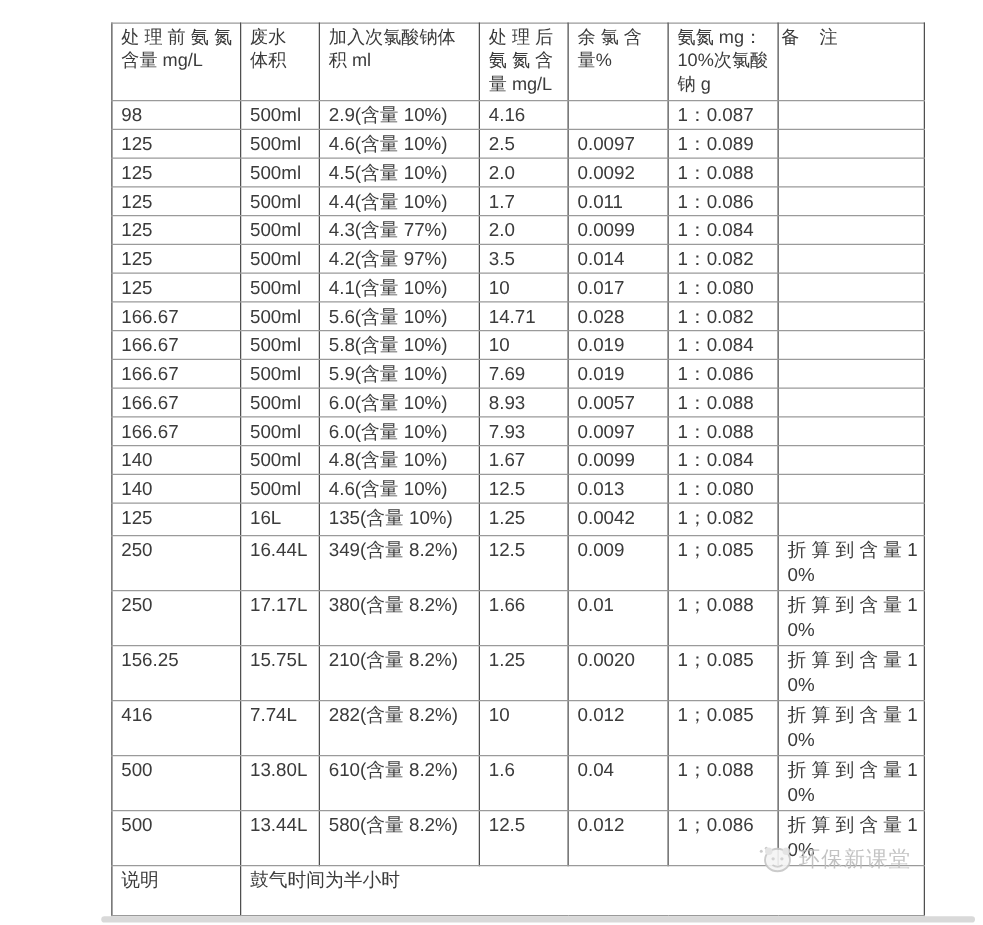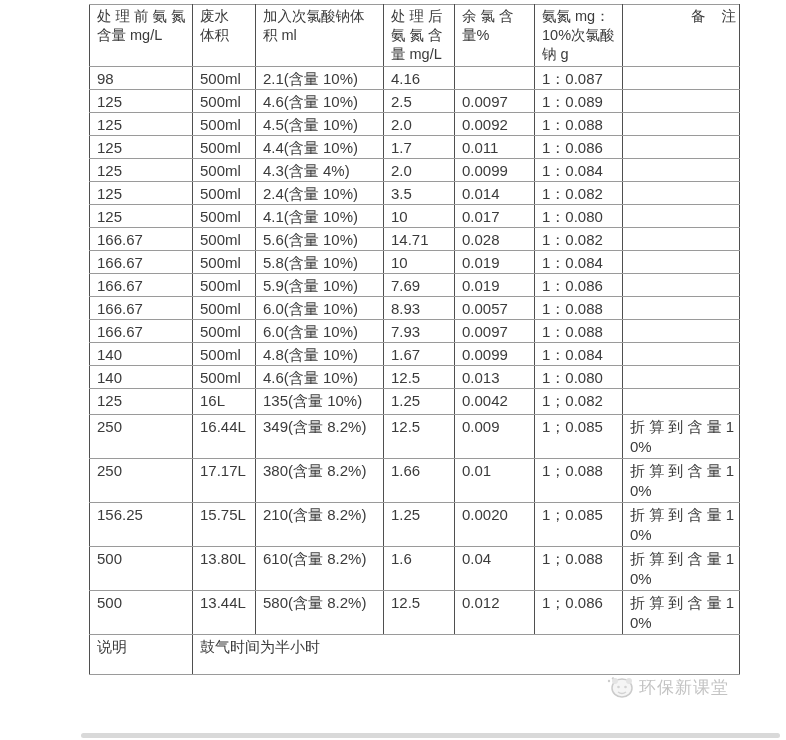--- a/index.html
+++ b/index.html
@@ -1,35 +1,35 @@
 <!DOCTYPE html>
 <html><head>
 <meta charset="utf-8">
 <style>
   html,body{margin:0;padding:0;}
   body{
     width:786px;height:740px;position:relative;background:#ffffff;
     font-family:"Liberation Sans","DejaVu Sans",sans-serif;
     color:#3b3b3b;overflow:hidden;
   }
-  .table-wrap{position:absolute;left:89px;top:4px;}
+  .table-wrap{position:absolute;left:89px;top:18px;}
   table{
     border-collapse:collapse;table-layout:fixed;width:650px;
     font-size:15px;
   }
   th,td{
     border-top:1px solid #9a9a9a;border-bottom:1px solid #9a9a9a;
     border-left:1px solid #4f4f4f;border-right:1px solid #4f4f4f;
     vertical-align:top;text-align:left;font-weight:normal;
     padding:2px 3px 1px 7px;line-height:19px;
     white-space:pre-wrap;overflow:hidden;word-break:break-all;
   }
   table{border:1px solid #4f4f4f;}
   thead th{height:58px;font-size:14.5px;}
-  thead th.col-6{text-align:right;padding-left:2px;margin-top:36px;}
+  thead th.col-6{text-align:left;padding-left:2px;margin-top:36px;}
   tr.row-std{height:22px;}
   tr.row-mid{height:26px;}
   tr.row-tall{height:43px;}
   tr.row-footer{height:40px;}
   tr.row-tall td{line-height:20px;margin-top:24px;}
   .watermark{
     position:absolute;left:606px;top:673px;height:28px;
     display:flex;align-items:center;gap:3px;
     color:#bdbdbd;font-size:17px;letter-spacing:1px;
     opacity:.9;pointer-events:none;
@@ -70,21 +70,21 @@
           <th class="col-5">氨氮 mg：
 10%次氯酸
 钠 g</th>
           <th class="col-6">备    注</th>
         </tr>
       </thead>
     <tbody>
         <tr class="row-std">
           <td>98</td>
           <td>500ml</td>
-          <td>2.1(含量 10%)</td>
+          <td>2.9(含量 10%)</td>
           <td>4.16</td>
           <td></td>
           <td>1：0.087</td>
           <td></td>
         </tr>
         <tr class="row-std">
           <td>125</td>
           <td>500ml</td>
           <td>4.6(含量 10%)</td>
           <td>2.5</td>
@@ -106,30 +106,30 @@
           <td>500ml</td>
           <td>4.4(含量 10%)</td>
           <td>1.7</td>
           <td>0.011</td>
           <td>1：0.086</td>
           <td></td>
         </tr>
         <tr class="row-std">
           <td>125</td>
           <td>500ml</td>
-          <td>4.3(含量 4%)</td>
+          <td>4.3(含量 77%)</td>
           <td>2.0</td>
           <td>0.0099</td>
           <td>1：0.084</td>
           <td></td>
         </tr>
         <tr class="row-std">
           <td>125</td>
           <td>500ml</td>
-          <td>2.4(含量 10%)</td>
+          <td>4.2(含量 97%)</td>
           <td>3.5</td>
           <td>0.014</td>
           <td>1：0.082</td>
           <td></td>
         </tr>
         <tr class="row-std">
           <td>125</td>
           <td>500ml</td>
           <td>4.1(含量 10%)</td>
           <td>10</td>
@@ -226,20 +226,29 @@
           <td>0.01</td>
           <td>1；0.088</td>
           <td>折 算 到 含 量 10%</td>
         </tr>
         <tr class="row-tall">
           <td>156.25</td>
           <td>15.75L</td>
           <td>210(含量 8.2%)</td>
           <td>1.25</td>
           <td>0.0020</td>
+          <td>1；0.085</td>
+          <td>折 算 到 含 量 10%</td>
+        </tr>
+        <tr class="row-tall">
+          <td>416</td>
+          <td>7.74L</td>
+          <td>282(含量 8.2%)</td>
+          <td>10</td>
+          <td>0.012</td>
           <td>1；0.085</td>
           <td>折 算 到 含 量 10%</td>
         </tr>
         <tr class="row-tall">
           <td>500</td>
           <td>13.80L</td>
           <td>610(含量 8.2%)</td>
           <td>1.6</td>
           <td>0.04</td>
           <td>1；0.088</td>

